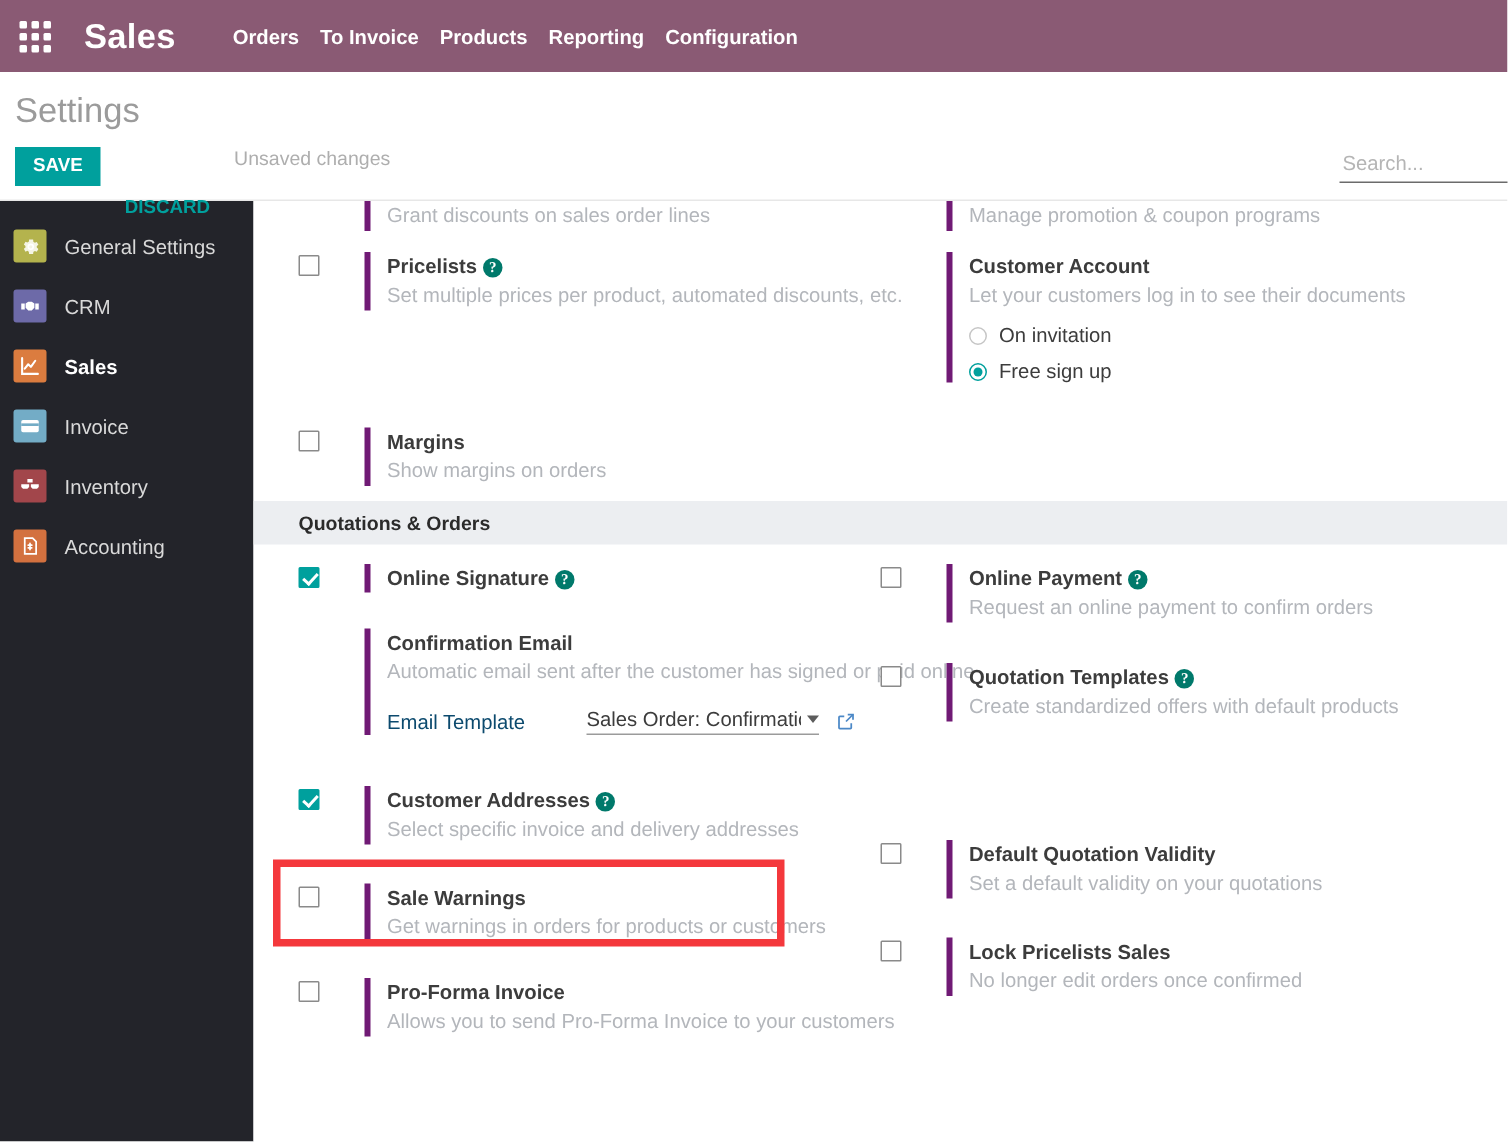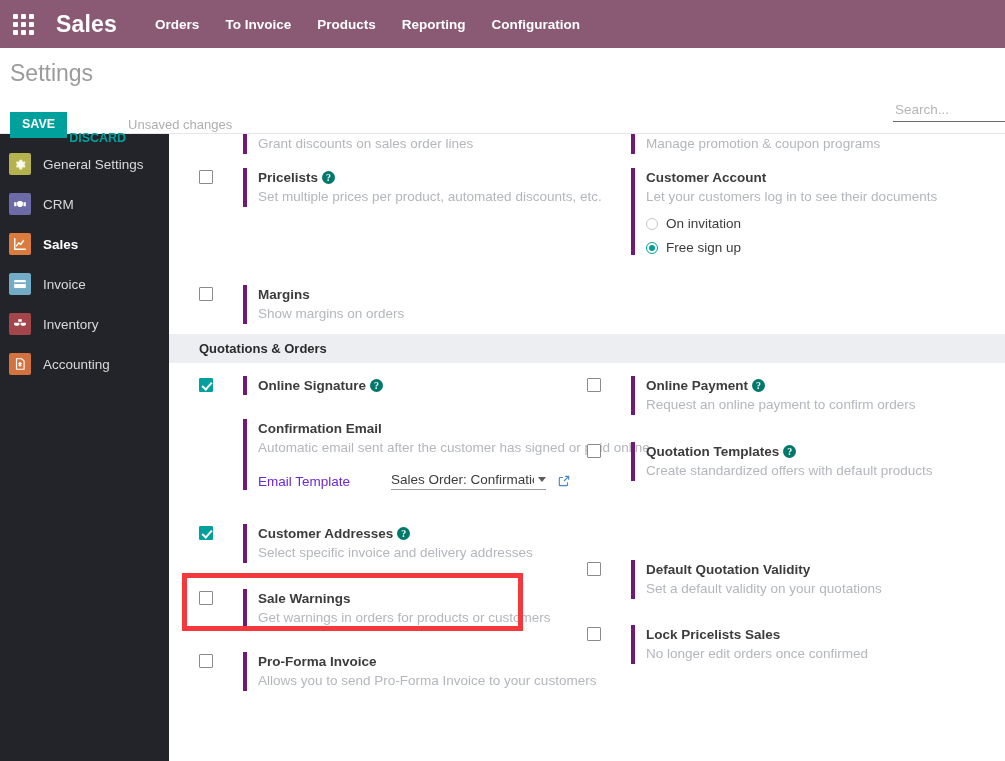--- a/index.html
+++ b/index.html
@@ -51,21 +51,21 @@
     font-size: 23px;
     font-weight: bold;
     letter-spacing: 0.2px;
     margin-left: 10px;
     margin-right: 38px;
     cursor: pointer;
   }
   .nav-menu {
     display: flex;
     align-items: center;
-    gap: 26px;
+    gap: 14px;
   }
   .nav-menu .nav-item {
     color: #ffffff;
     font-size: 13.5px;
     font-weight: bold;
     cursor: pointer;
     white-space: nowrap;
   }
 
   
@@ -81,22 +81,22 @@
     left: 10px;
     top: 12px;
     font-size: 23px;
     color: #9b9b9b;
   }
   .btn-row {
     position: absolute;
     left: 10px;
     top: 50px;
     display: flex;
-    align-items: center;
-    gap: 0;
+    align-items: flex-start;
+    gap: 14px;
   }
   .btn-save {
     background: #00a09d;
     color: #ffffff;
     font-size: 12.5px;
     font-weight: bold;
     padding: 6px 12px 7px;
     border: none;
     cursor: pointer;
     line-height: 1;
@@ -324,21 +324,21 @@
   }
 
   
   .subfield {
     display: flex;
     align-items: center;
     margin-top: 14px;
   }
   .subfield .field-label {
     font-size: 13.5px;
-    color: #6d28d9;
+    color: #0c4a6e;
     width: 133px;
     flex: 0 0 133px;
   }
   .select-wrap {
     position: relative;
     width: 155px;
     border-bottom: 1px solid #9b9b9b;
     display: flex;
     align-items: center;
     cursor: pointer;

